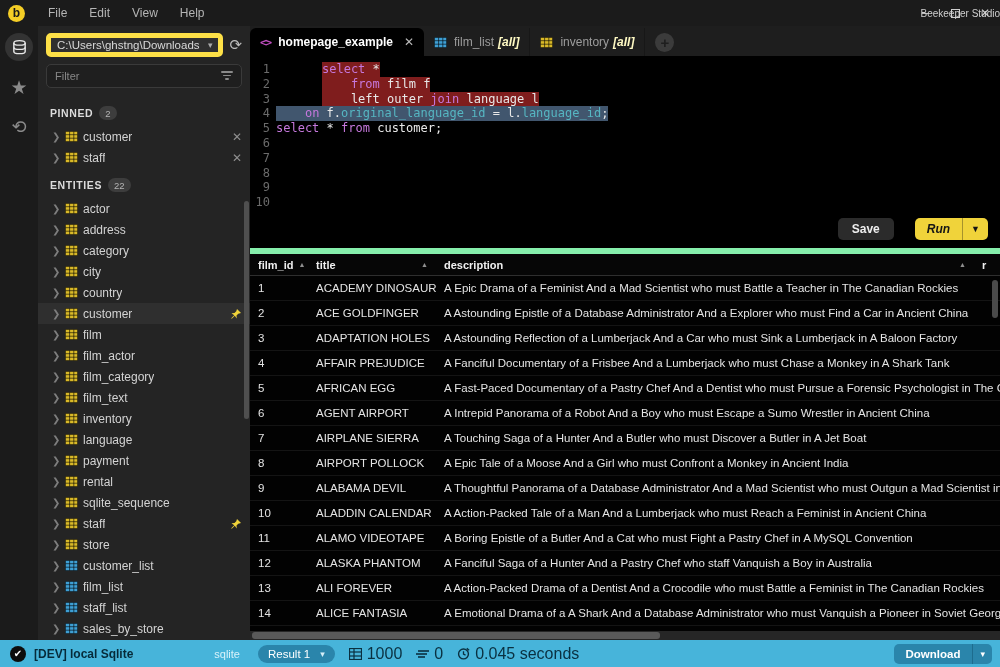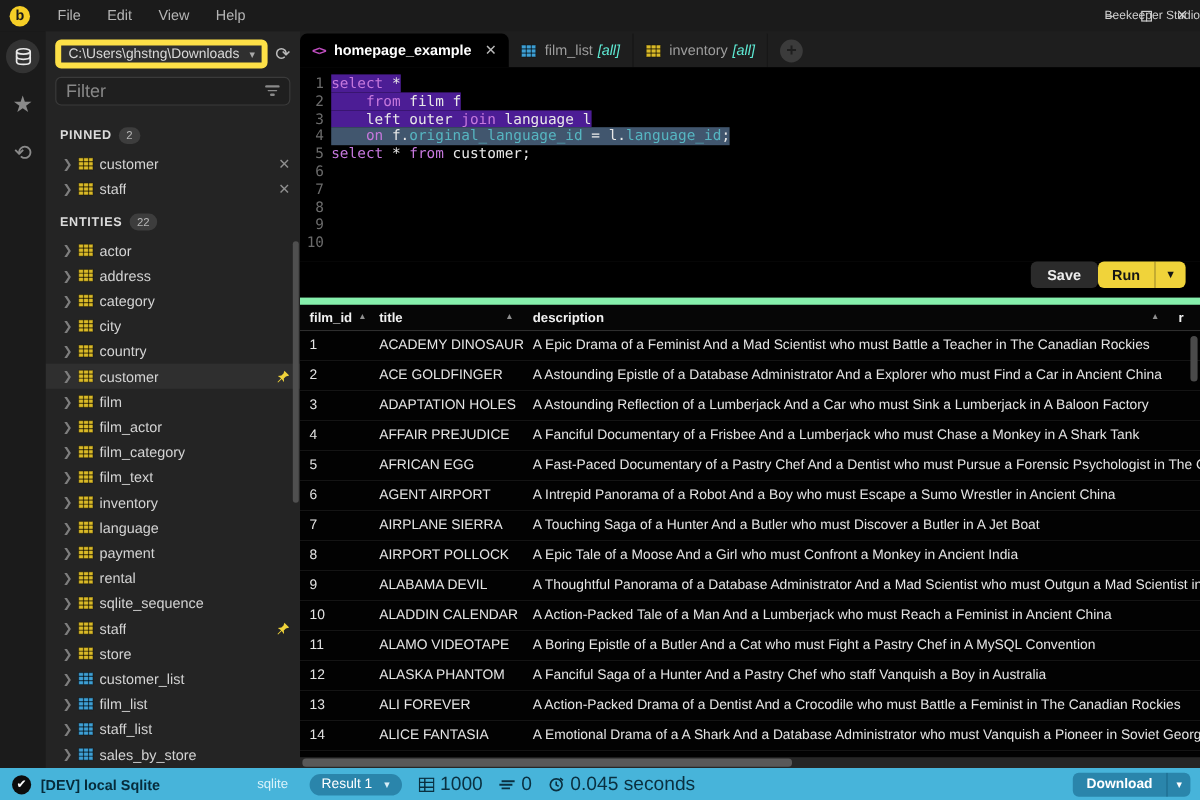--- a/index.html
+++ b/index.html
@@ -26,21 +26,21 @@
   .hist-glyph { font-size:18px; color:#8a8a8a; line-height:1; }
 
   
   .sidebar { width:212px; background:#242424; position:relative; overflow:hidden; }
   .conn-row { display:flex; align-items:center; padding:7px 8px 4px 8px; gap:6px; }
   .conn-select { flex:1; background:#2f2f2f; border:5px solid #fde047; border-radius:5px; height:24px; display:flex; align-items:center; padding:0 6px; font-size:11.5px; color:#d8d8d8; white-space:nowrap; overflow:hidden; }
   .conn-select .val { overflow:hidden; text-overflow:clip; white-space:nowrap; flex:1; }
   .caret { font-size:9px; color:#aaa; margin-left:4px; }
   .refresh-glyph { font-size:15px; color:#bbb; }
   .filter-row { padding:3px 8px 8px 8px; }
-  .filter-input { width:100%; background:#1f1f1f; border:1px solid #3a3a3a; border-radius:5px; height:24px; color:#888; font-size:15px; padding:0 24px 0 8px; position:relative; display:flex; align-items:center; }
+  .filter-input { width:100%; background:#1f1f1f; border:1px solid #3a3a3a; border-radius:5px; height:24px; color:#888; font-size:11px; padding:0 24px 0 8px; position:relative; display:flex; align-items:center; }
   .filter-icon { position:absolute; right:8px; top:6px; width:12px; height:10px; }
   .filter-icon span { display:block; background:#8a8a8a; height:1.5px; margin-bottom:2px; border-radius:1px; }
   .filter-icon span:nth-child(1){ width:12px; } .filter-icon span:nth-child(2){ width:8px; margin-left:2px;} .filter-icon span:nth-child(3){ width:4px; margin-left:4px;}
 
   .side-section-header { display:flex; align-items:center; gap:6px; padding:10px 10px 6px 12px; }
   .side-section-title { font-size:10.5px; font-weight:bold; letter-spacing:.6px; color:#dcdcdc; }
   .count-badge { background:#3d3d3d; color:#b5b5b5; font-size:9.5px; border-radius:8px; padding:1.5px 6px; }
   .tree { font-size:12px; }
   .tree-item { display:flex; align-items:center; height:21px; padding:0 8px 0 14px; gap:5px; color:#d3d3d3; position:relative; }
   .tree-item.active { background:#2f2f2f; }
@@ -50,39 +50,39 @@
   .tree-close { margin-left:auto; color:#8f8f8f; font-size:12px; }
   .pin-glyph { margin-left:auto; width:12px; height:12px; }
   .side-scrollbar { position:absolute; right:1px; top:175px; width:5px; height:218px; background:#4f4f4f; border-radius:3px; }
 
   
   .content { flex:1; display:flex; flex-direction:column; background:#1e1e1e; min-width:0; }
   .tabbar { height:30px; display:flex; align-items:flex-end; background:#1e1e1e; }
   .tab { height:28px; display:flex; align-items:center; padding:0 10px; gap:7px; font-size:12px; color:#9d9d9d; border-right:1px solid #171717; }
   .tab.active { background:#000; color:#fff; font-weight:bold; border-radius:6px 6px 0 0; border-right:none; }
   .tab-code-icon { color:#c24fc2; font-family:"DejaVu Sans Mono",monospace; font-size:11px; font-weight:bold; letter-spacing:-1px; }
-  .tab-suffix { font-style:italic; color:#5eead4; font-weight:normal; margin-left:-3px; }
+  .tab-suffix { font-style:italic; color:#fef9c3; font-weight:bold; margin-left:-3px; }
   .tab-close { color:#bbb; font-size:12px; margin-left:4px; font-weight:normal; }
   .tab-plus { width:19px; height:19px; border-radius:50%; background:#3b3b3b; color:#1e1e1e; font-size:15px; font-weight:bold; display:flex; align-items:center; justify-content:center; margin:0 0 4px 10px; }
 
   
   .editor { height:162px; background:#000; font-family:"DejaVu Sans Mono", monospace; font-size:12px; padding-top:6px; position:relative; }
   .ed-line { display:flex; height:14.8px; line-height:14.8px; }
   .ed-gutter { width:26px; text-align:right; color:#6b6b6b; padding-right:6px; flex:0 0 auto; }
   .ed-code { white-space:pre; color:#e8e8e8; }
-  .ed-code.sel-gray { background:#4c1d95; }
+  .ed-code.sel-gray { background:#7f1d1d;margin-left:46px; }
   .ed-code.sel-blue { background:#41566e; }
   .tok-kw { color:#c678dd; }
   .tok-attr { color:#56b6c2; }
 
   .runrow { height:30px; background:#000; position:relative; }
-  .runrow-buttons { position:absolute; right:12px; top:0; display:flex; gap:0; }
+  .runrow-buttons { position:absolute; right:12px; top:0; display:flex; gap:21px; }
   .btn-save { background:#2b2b2b; color:#eee; font-size:12px; font-weight:bold; border-radius:5px; padding:4px 14px; }
   .btn-run { display:flex; background:#f0d33a; border-radius:5px; overflow:hidden; }
-  .btn-run-main { color:#151515; font-size:12px; font-weight:bold; padding:4px 12px; }
+  .btn-run-main { color:#151515; font-size:12px; font-weight:bold; padding:4px 12px;font-style:italic; }
   .btn-run-caret { border-left:1px solid #11111155; color:#151515; font-size:9px; display:flex; align-items:center; padding:0 8px; }
 
   
   .tablewrap { flex:1; background:#000; position:relative; overflow:hidden; display:flex; flex-direction:column; border-top:6px solid #86efac; }
   .thead { height:22px; display:flex; align-items:center; font-size:11px; font-weight:bold; color:#f0f0f0; border-bottom:1px solid #2e2e2e; background:#060606; flex:0 0 auto; }
   .th { display:flex; align-items:center; padding:0 8px; height:100%; }
   .th .sort { color:#8f8f8f; font-size:7px; margin-left:5px; }
   .th-id { width:58px; } .th-title { width:128px; } .th-desc { flex:1; justify-content:space-between; } .th-next { width:26px; overflow:hidden; white-space:nowrap; }
   .tbody { flex:1; overflow:hidden; font-size:11.5px; color:#e4e4e4; }
   .tr { height:25px; display:flex; align-items:center; border-bottom:1px solid #141414; background:#020202; }

